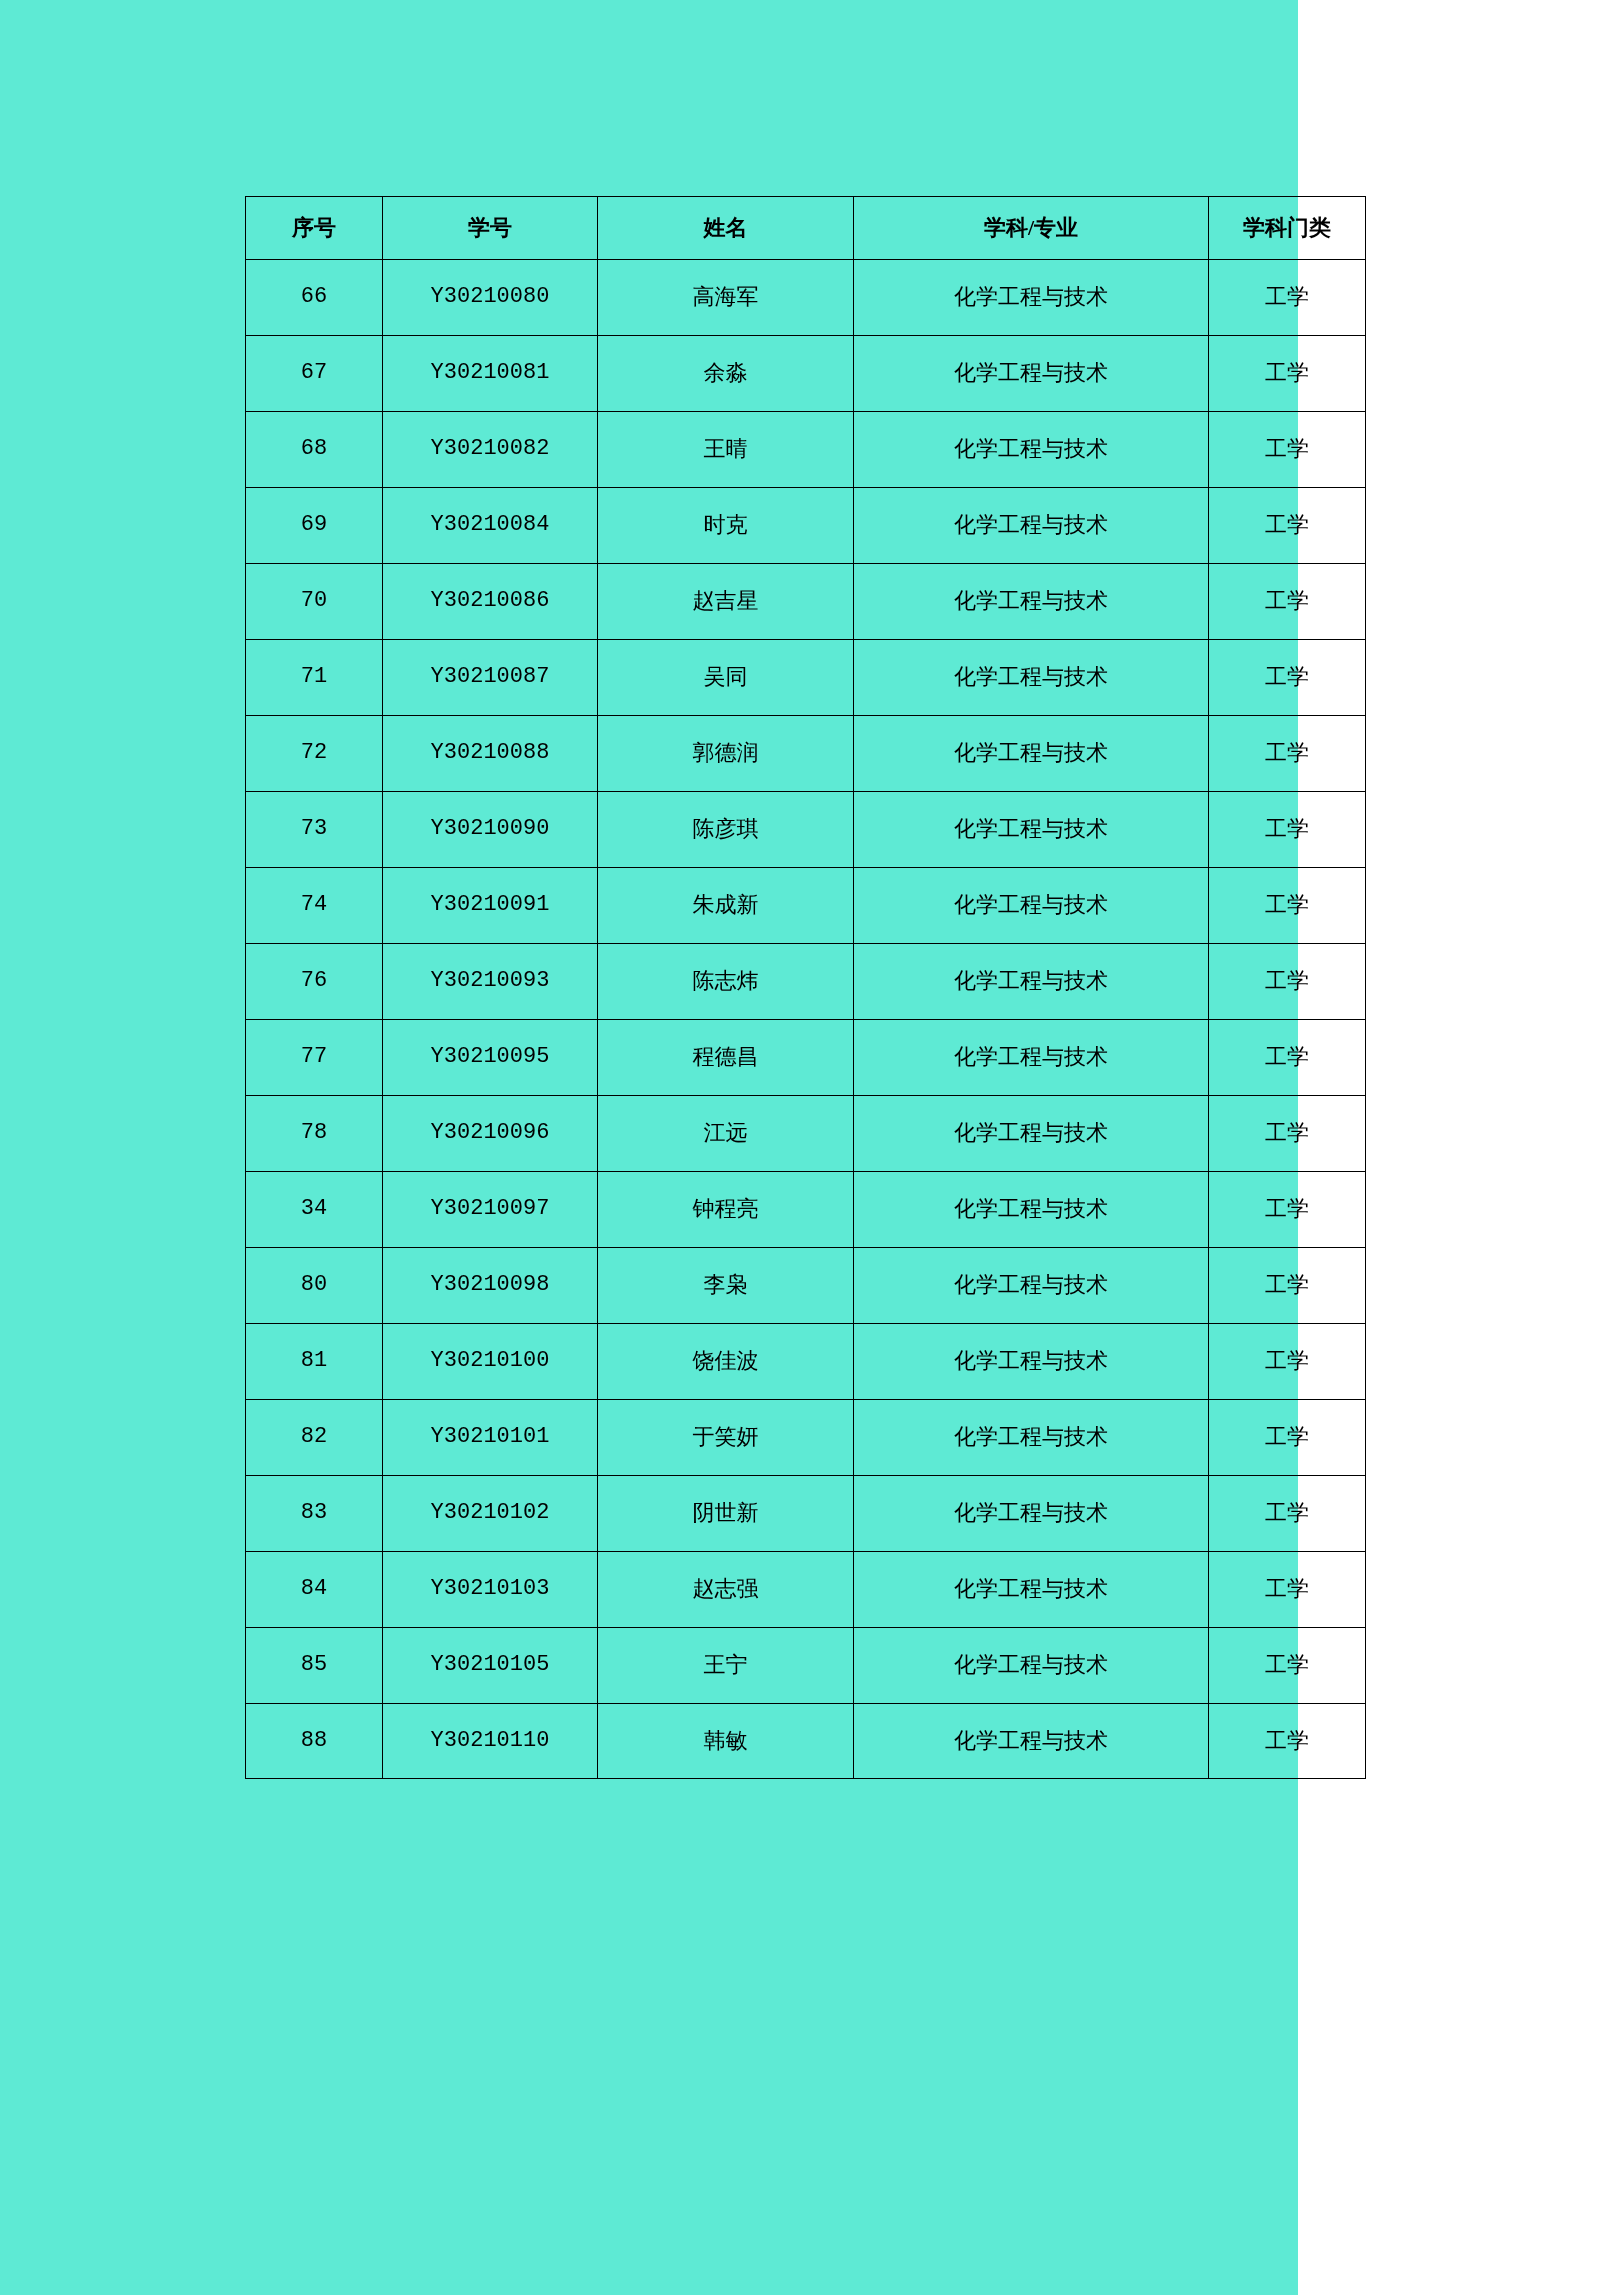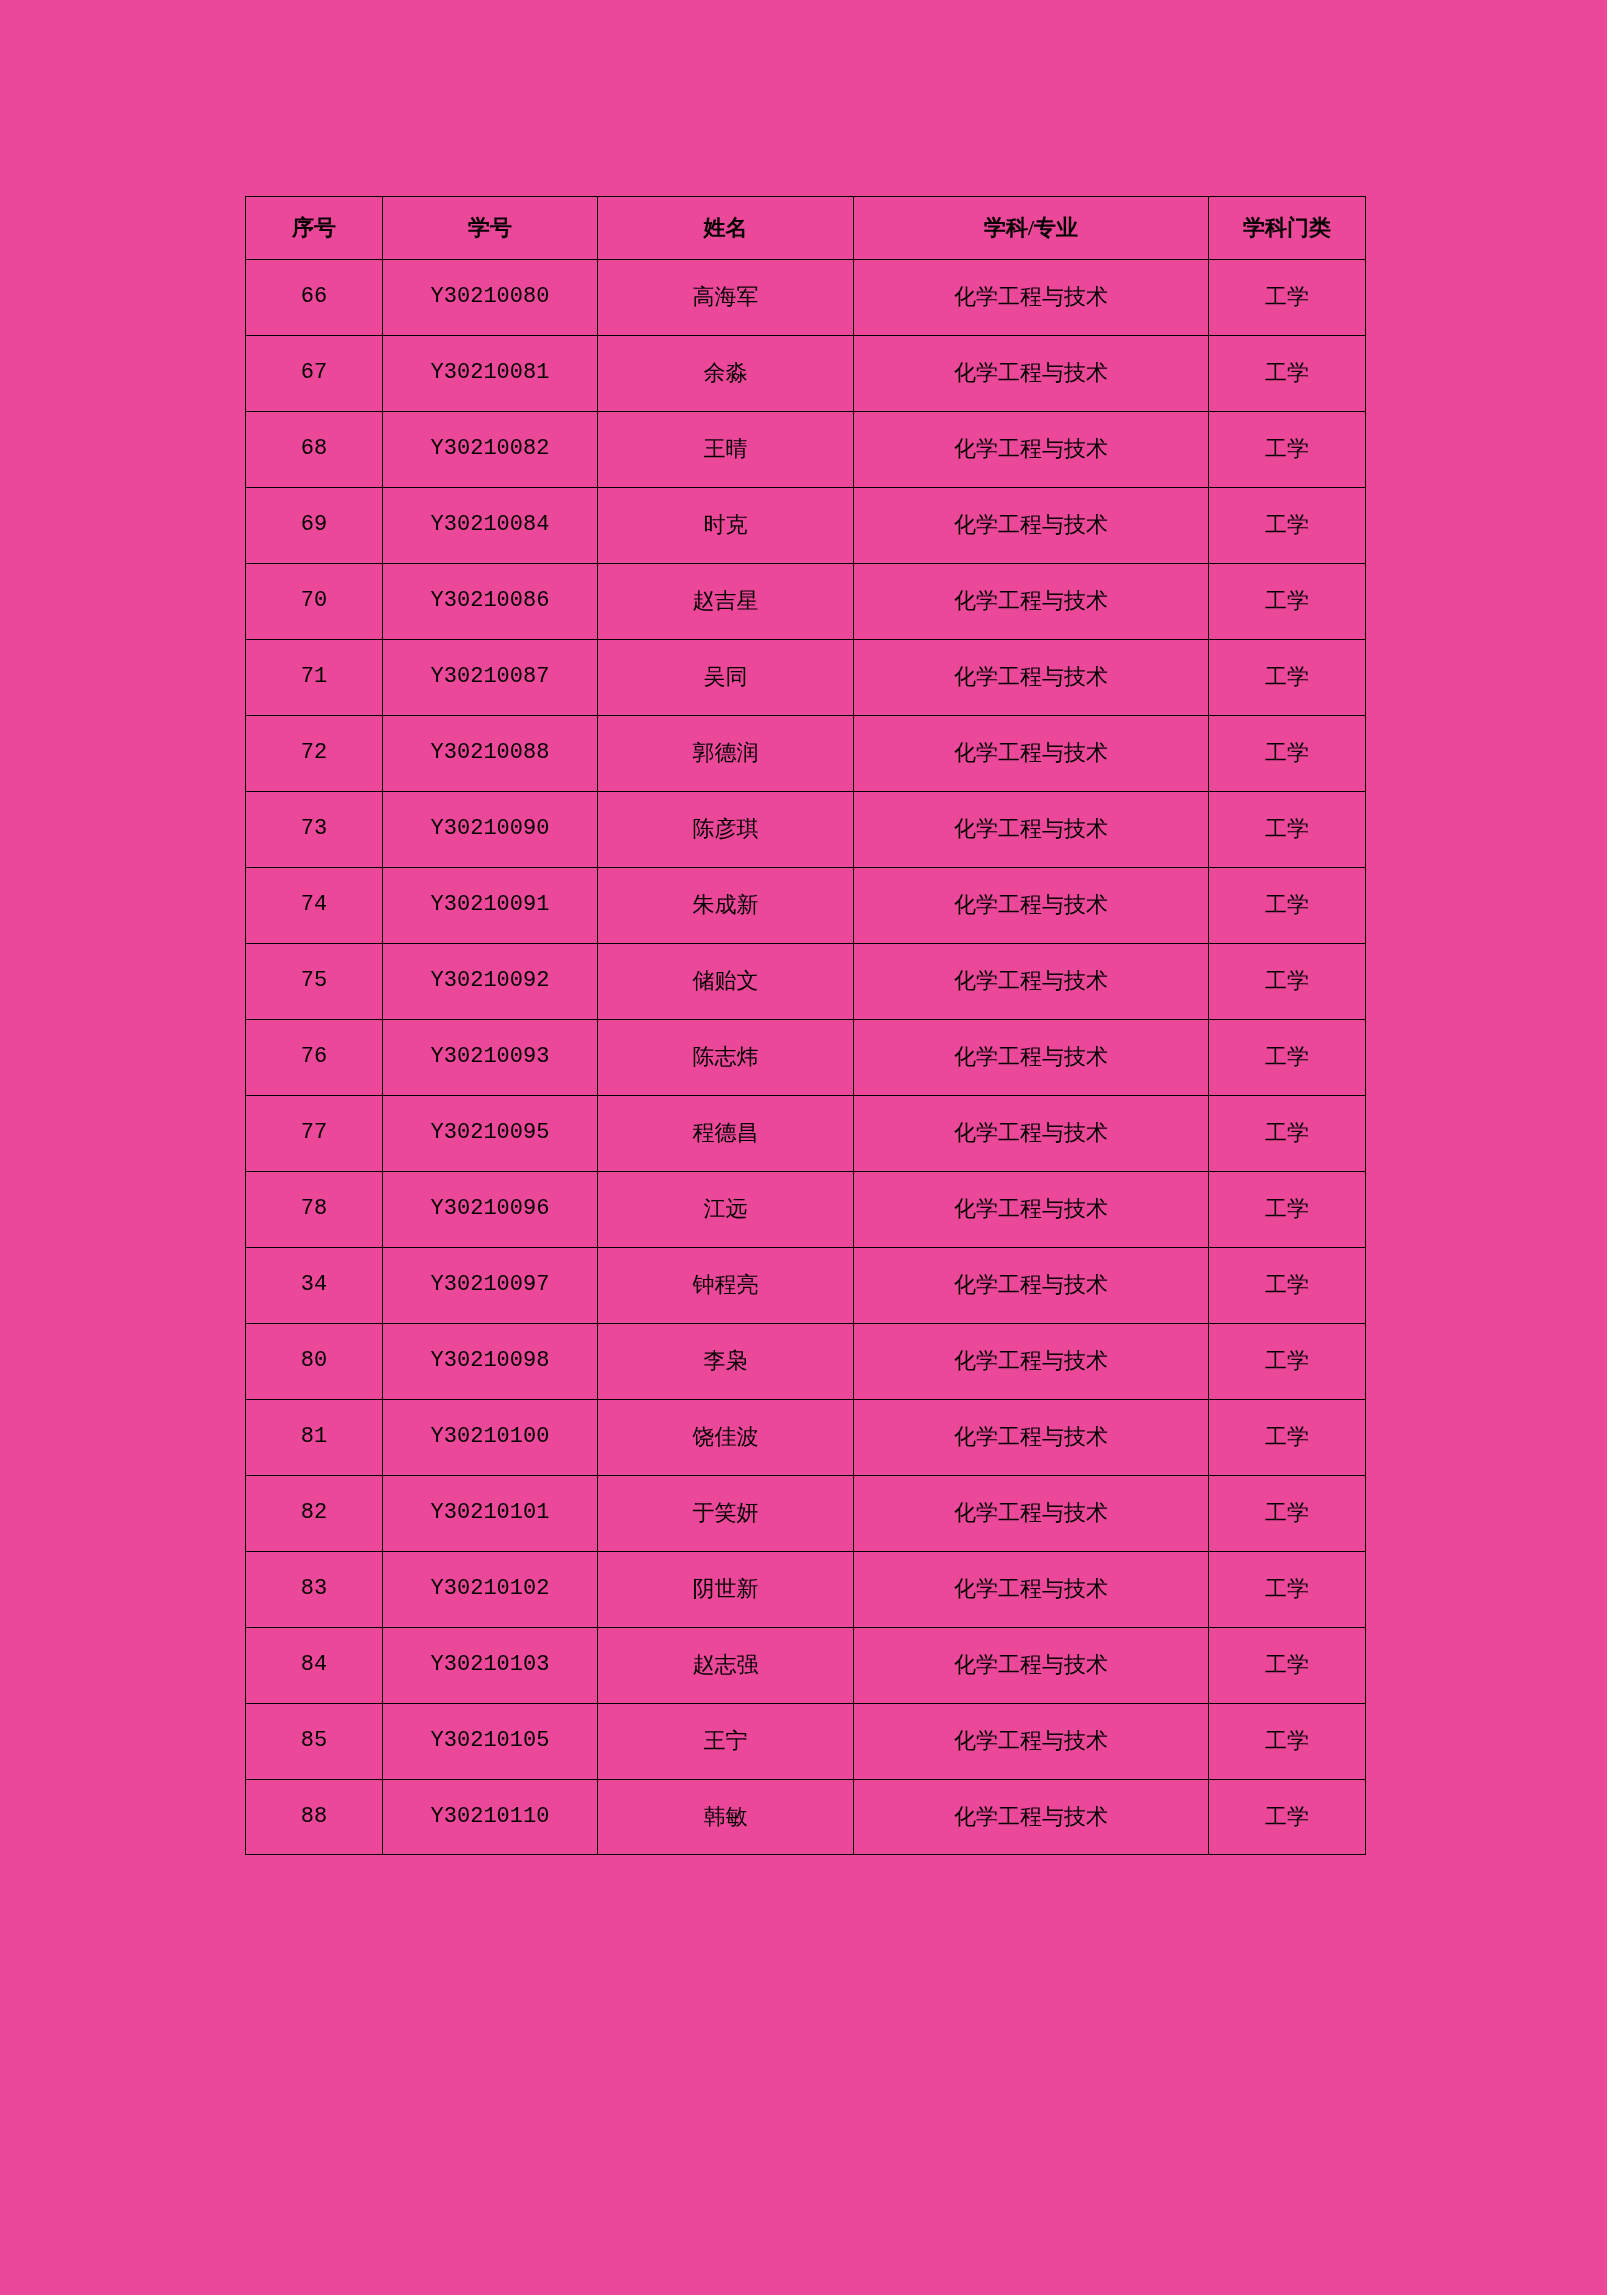--- a/index.html
+++ b/index.html
@@ -12,23 +12,23 @@
     height: 2295px;
     font-family: "Liberation Serif", "DejaVu Serif", serif;
     color: #000000;
     position: relative;
     overflow: hidden;
   }
   .page {
     position: absolute;
     left: 0;
     top: 0;
-    width: 1607px;
+    width: 1298px;
     height: 2295px;
-    background: #ec4899;
+    background: #5eead4;
   }
   .table-wrap {
     position: absolute;
     left: 245px;
     top: 196px;
     width: 1120px;
   }
   table.roster {
     border-collapse: collapse;
     width: 1120px;
@@ -146,27 +146,20 @@
             <td class="cat">工学</td>
           </tr>
           <tr>
             <td class="seq">74</td>
             <td class="sid">Y30210091</td>
             <td class="name">朱成新</td>
             <td class="major">化学工程与技术</td>
             <td class="cat">工学</td>
           </tr>
           <tr>
-            <td class="seq">75</td>
-            <td class="sid">Y30210092</td>
-            <td class="name">储贻文</td>
-            <td class="major">化学工程与技术</td>
-            <td class="cat">工学</td>
-          </tr>
-          <tr>
             <td class="seq">76</td>
             <td class="sid">Y30210093</td>
             <td class="name">陈志炜</td>
             <td class="major">化学工程与技术</td>
             <td class="cat">工学</td>
           </tr>
           <tr>
             <td class="seq">77</td>
             <td class="sid">Y30210095</td>
             <td class="name">程德昌</td>

